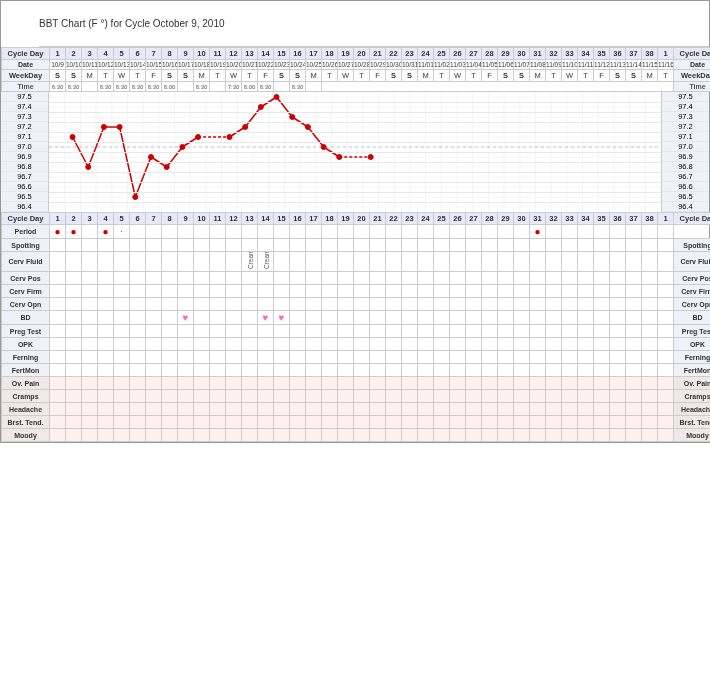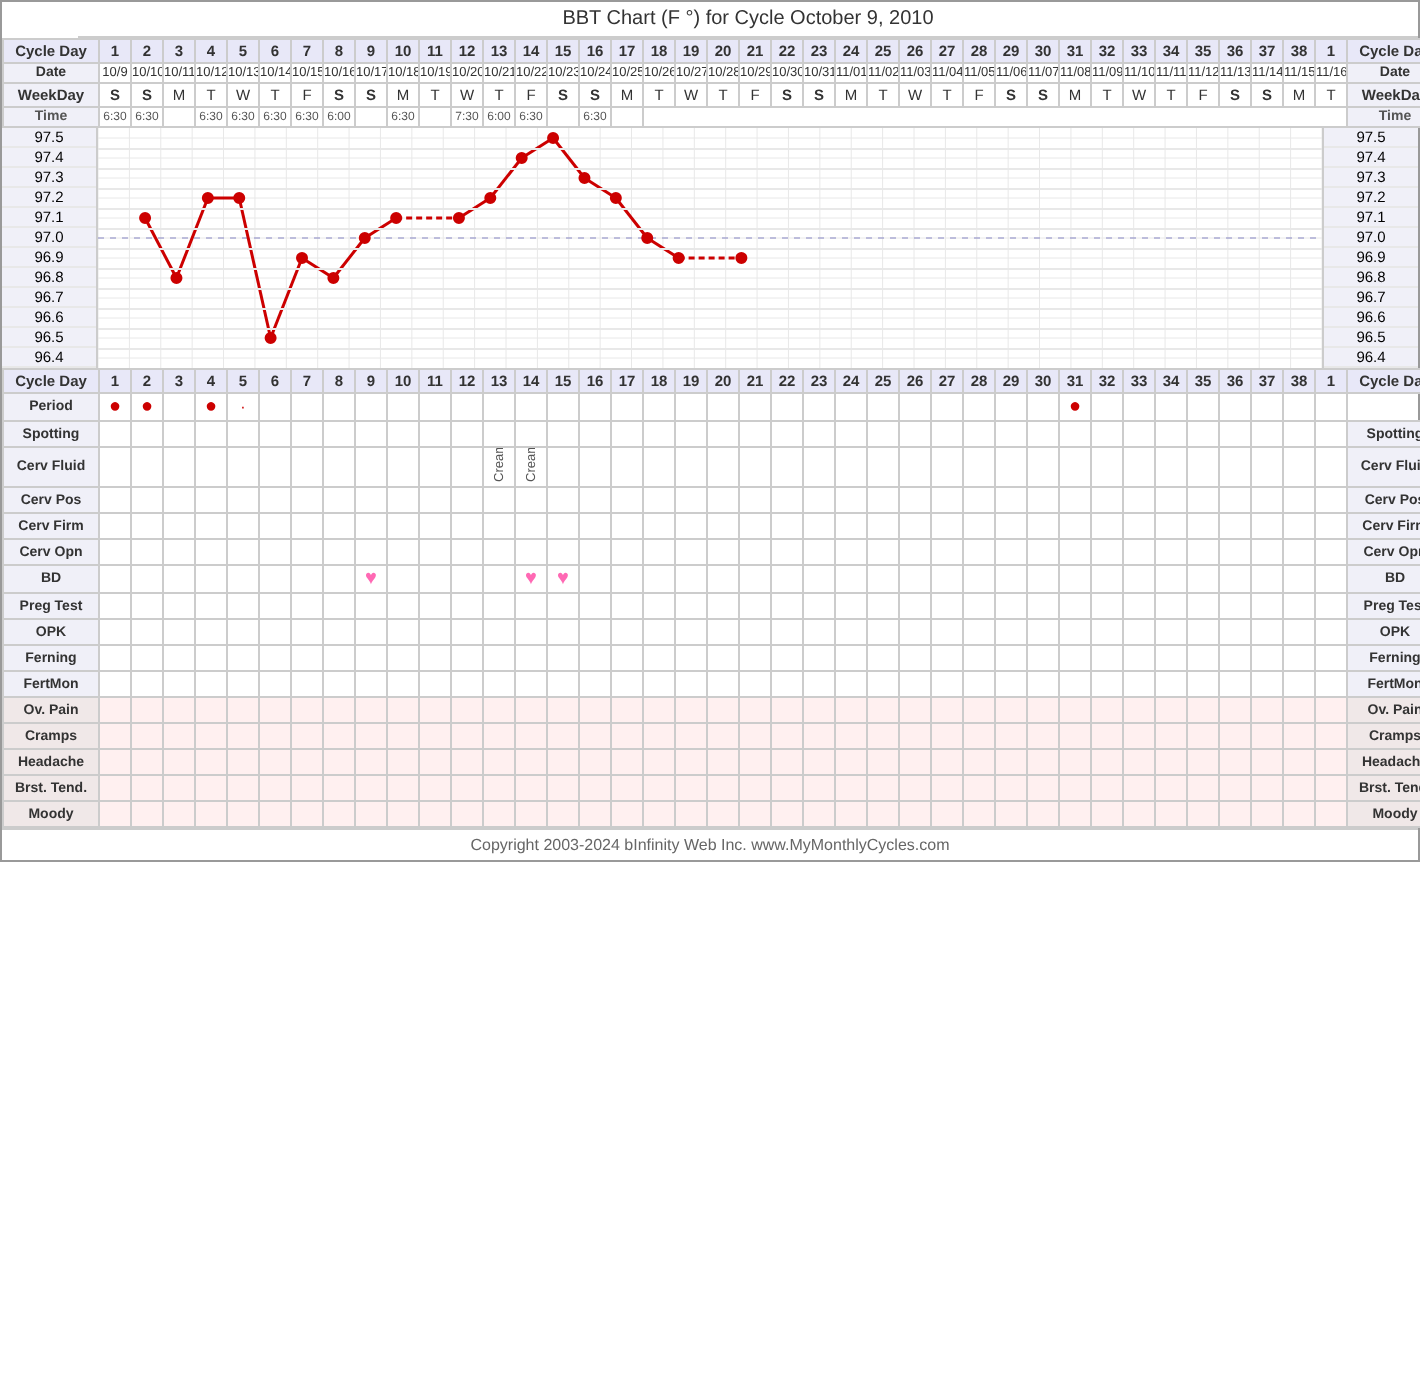--- a/index.html
+++ b/index.html
@@ -7,24 +7,24 @@
       font-family: Arial, sans-serif;
       font-size: 9px;
       background: #fff;
       width: 710px;
     }
     .main-container {
       width: 710px;
       border: 1px solid #999;
     }
     .chart-title {
-      text-align: center;
+      text-align: left;
       font-size: 10px;
       color: #333;
-      padding: 3px 0;
+      padding: 17px 0;
       border-bottom: 1px solid #ccc;
       margin-left: 38px;
     }
     table {
       width: 100%;
       border-collapse: collapse;
       table-layout: fixed;
     }
     th, td {
       border: 1px solid #ccc;
@@ -1155,14 +1155,13 @@
           <td></td>
           <td></td>
           <td></td>
           <td></td>
           <td></td>
       <td class="label-col-right" style="background:#f0e8e8;">Moody</td>
     </tr>
   </tbody>
     </table>
 
-  <div class="footer-text">Copyright 2003-2024 bInfinity Web Inc.   www.MyMonthlyCycles.com</div>
 </div>
 
 </body></html>

